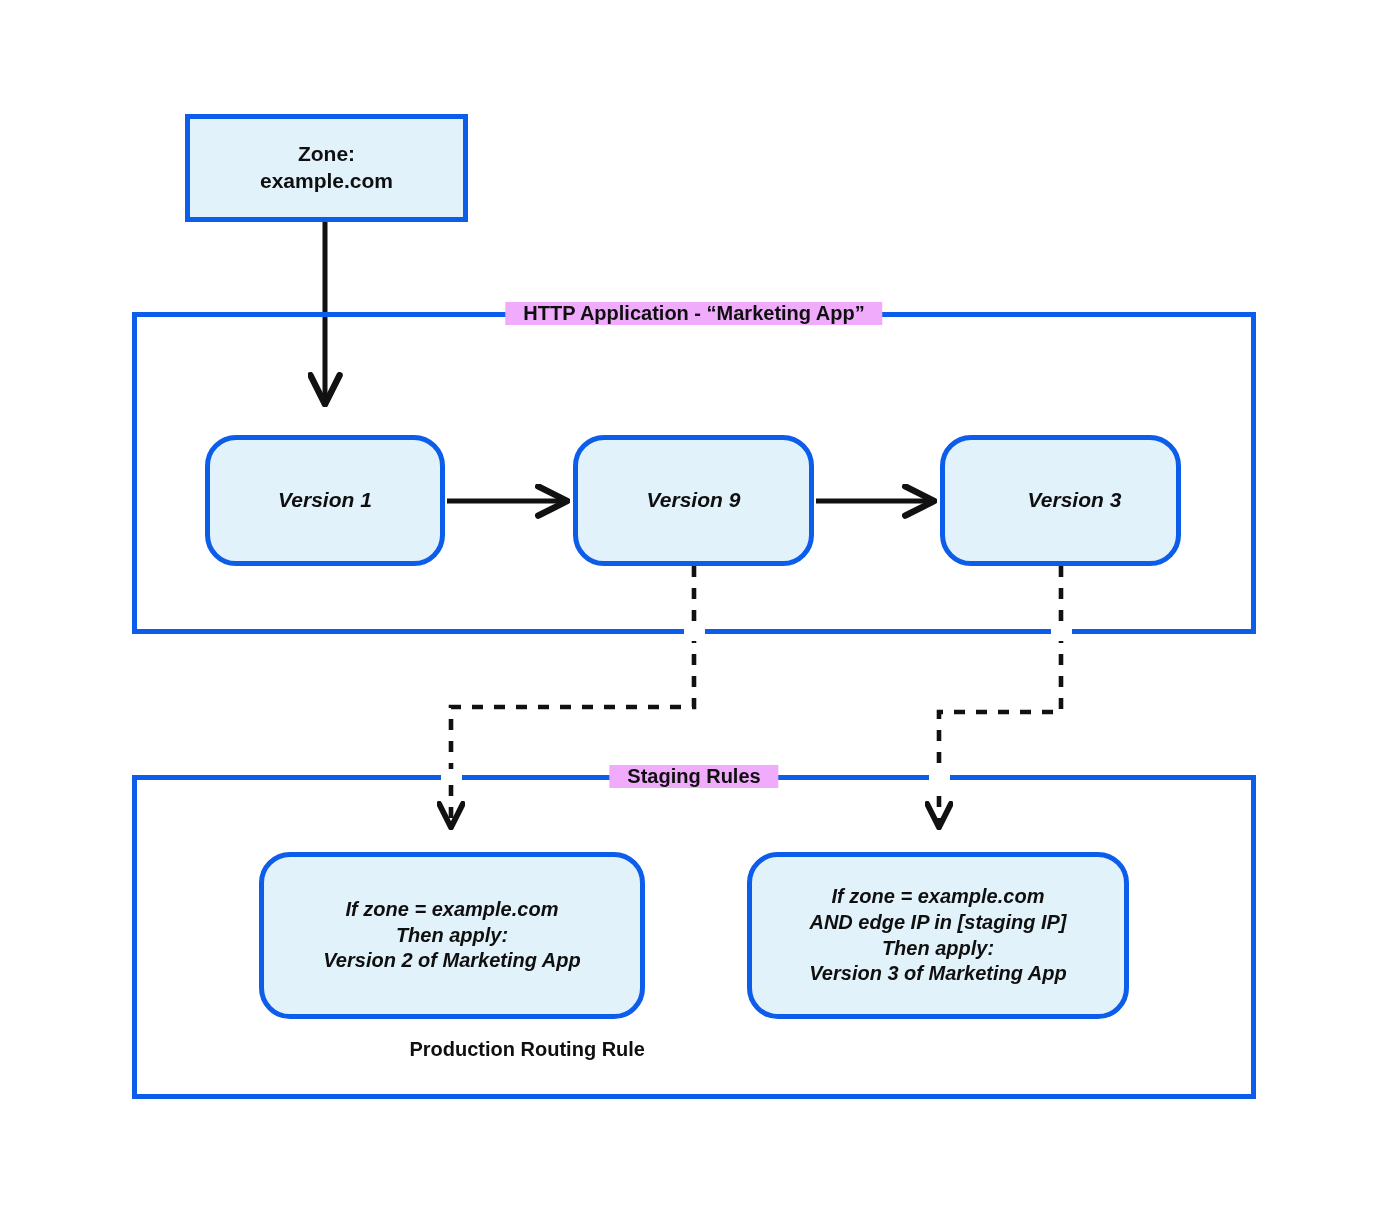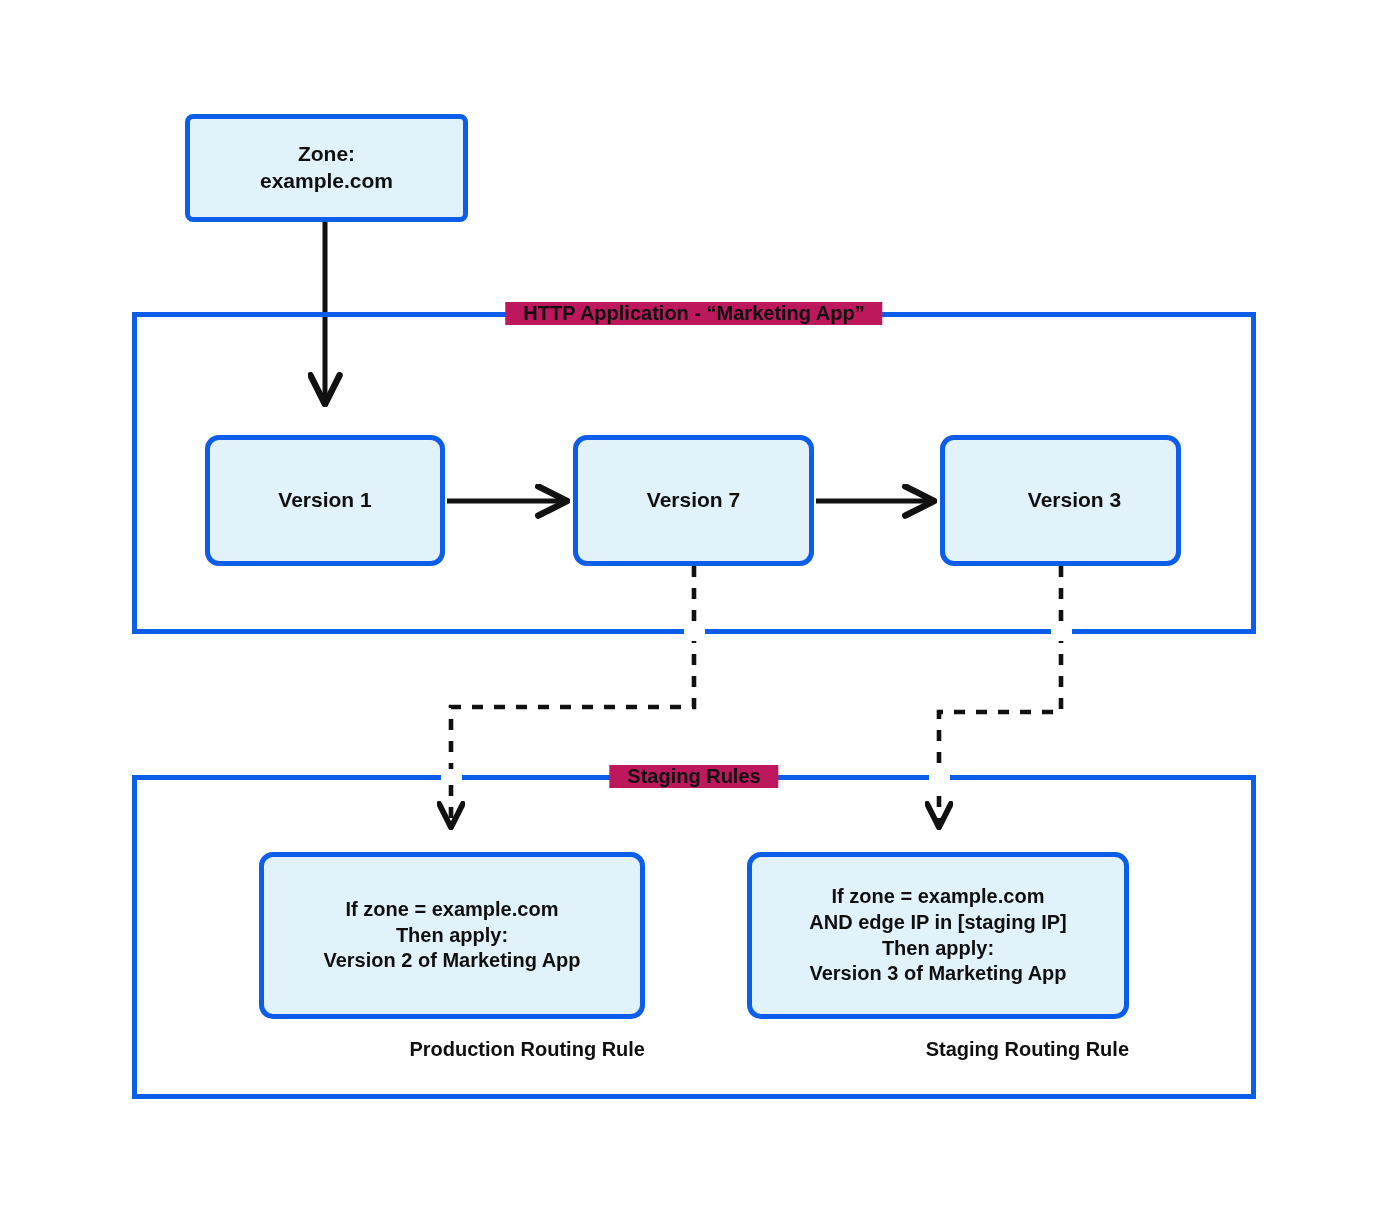--- a/index.html
+++ b/index.html
@@ -35,22 +35,22 @@
     border: 5px solid #0d5deb;
     display: flex;
     align-items: center;
     justify-content: center;
     text-align: center;
     color: #0f0f0f;
     font-weight: bold;
     line-height: 1.28;
     z-index: 3;
   }
-  .node.sharp { border-radius: 8px; }
-  .node.round { border-radius: 14px; }
+  .node.sharp { border-radius: 0; }
+  .node.round { border-radius: 31px; font-style: italic; }
 
   #zone-node {
     left: 185px; top: 114px; width: 283px; height: 108px;
     font-size: 21px;
   }
   #version-1 { left: 205px; top: 435px; width: 240px; height: 131px; font-size: 21px; }
   #version-2 { left: 573px; top: 435px; width: 241px; height: 131px; font-size: 21px; }
   #version-3 { left: 940px; top: 435px; width: 241px; height: 131px; font-size: 21px; padding-left: 28px; }
 
   #prod-rule-node { left: 259px; top: 852px; width: 386px; height: 167px; font-size: 20px; }
@@ -68,21 +68,21 @@
   }
   #app-group   { left: 132px; top: 312px; width: 1124px; height: 322px; }
   #rules-group { left: 132px; top: 775px; width: 1124px; height: 324px; }
 
   
   .group-title {
     position: absolute;
     top: -15px;
     left: 50%;
     transform: translateX(-50%);
-    background: #be185d;
+    background: #f0abfc;
     padding: 0 18px;
     font-size: 20px;
     font-weight: bold;
     color: #0f0f0f;
     white-space: nowrap;
     z-index: 4;
   }
 
   
   .border-gap {
@@ -157,36 +157,35 @@
   <div class="node sharp" id="zone-node">
     <span class="node-text">Zone:
 example.com</span>
   </div>
 
   <div class="node round" id="version-1">
     <span class="node-text">Version 1</span>
   </div>
 
   <div class="node round" id="version-2">
-    <span class="node-text">Version 7</span>
+    <span class="node-text">Version 9</span>
   </div>
 
   <div class="node round" id="version-3">
     <span class="node-text">Version 3</span>
   </div>
 
   <div class="node round" id="prod-rule-node">
     <span class="node-text">If zone = example.com
 Then apply:
 Version 2 of Marketing App</span>
   </div>
 
   <div class="node round" id="staging-rule-node">
     <span class="node-text">If zone = example.com
 AND edge IP in [staging IP]
 Then apply:
 Version 3 of Marketing App</span>
   </div>
 
   <div class="caption" id="prod-caption">Production Routing Rule</div>
-  <div class="caption" id="staging-caption">Staging Routing Rule</div>
 
 </div>
 
 </body></html>

